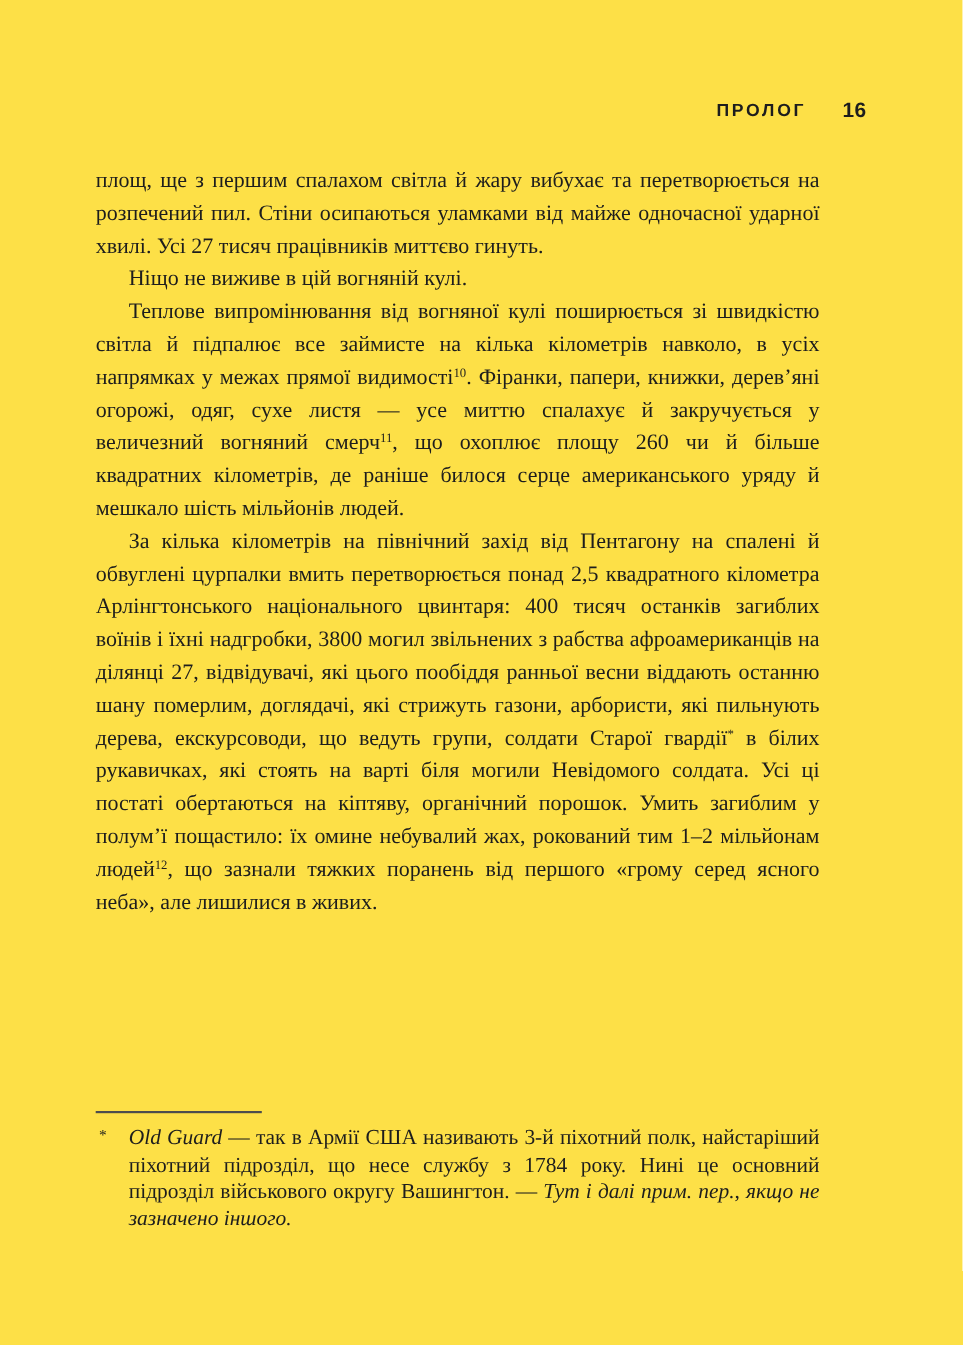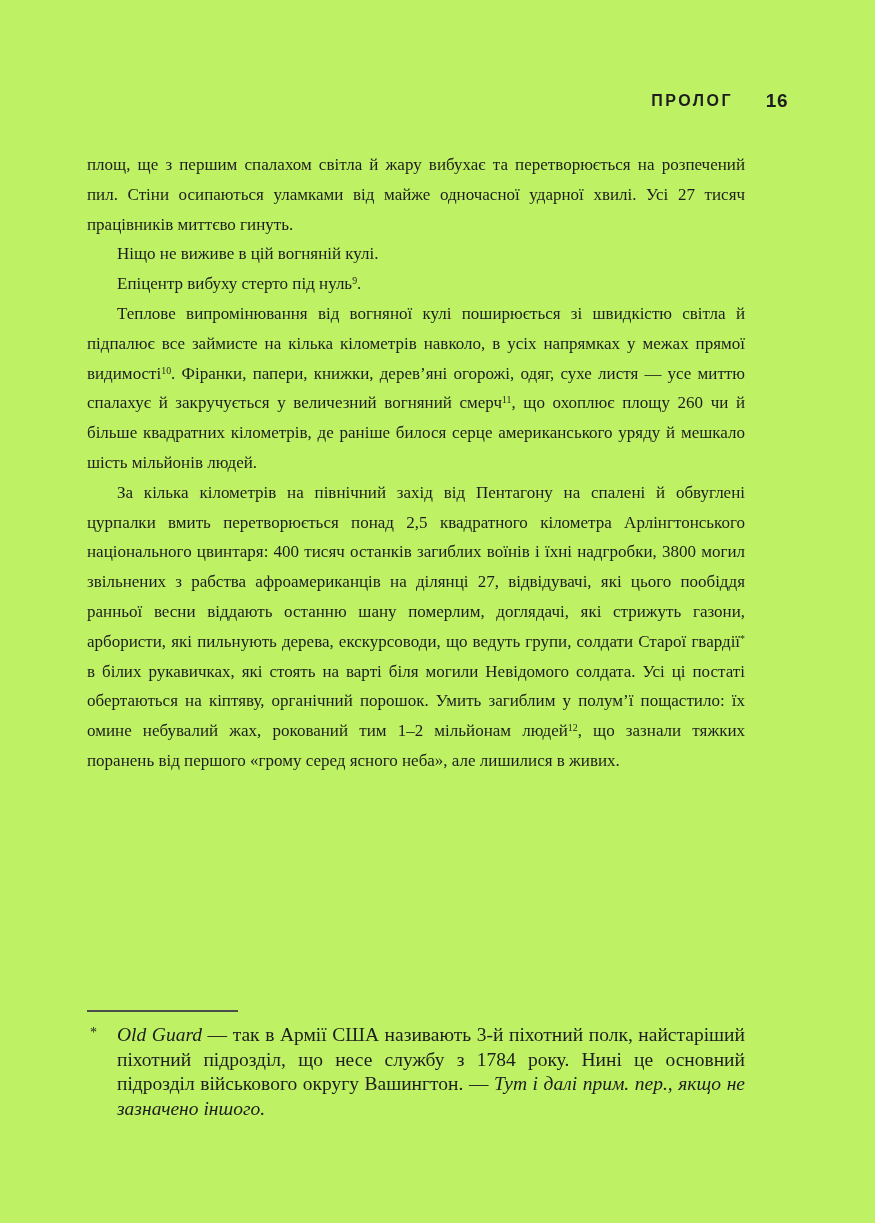--- a/index.html
+++ b/index.html
@@ -1,21 +1,21 @@
 <!DOCTYPE html>
 <html lang="uk"><head>
 <meta charset="utf-8">
 <style>
   * { margin: 0; padding: 0; box-sizing: border-box; }
   html, body { background: #ffffff; }
   .page {
     position: relative;
     width: 875px;
     height: 1223px;
-    background: #bef264;
+    background: #fde047;
     font-family: "Liberation Serif", "DejaVu Serif", serif;
     color: #1d1d1d;
     overflow: hidden;
   }
   .running-header {
     position: absolute;
     top: 90px;
     left: 87px;
     right: 87px;
     height: 22px;
@@ -36,21 +36,21 @@
     top: 0px;
     font-size: 19px;
     letter-spacing: 0.5px;
     color: #1d1d1d;
   }
   .body-text {
     position: absolute;
     top: 150px;
     left: 87px;
     width: 658px;
-    font-size: 17px;
+    font-size: 20px;
     line-height: 29.8px;
     text-align: justify;
   }
   .para { margin: 0; }
   .para.indent { text-indent: 30px; }
   sup.ref {
     font-size: 58%;
     line-height: 0;
     vertical-align: 0.55em;
     letter-spacing: 0;
@@ -89,21 +89,20 @@
 <div class="page">
 
   <div class="running-header">
     <span class="running-head-title">ПРОЛОГ</span>
     <span class="page-number">16</span>
   </div>
 
   <div class="body-text">
       <p class="para"><span>площ, ще з першим спалахом світла й жару вибухає та перетворюється на розпечений пил. Стіни осипаються уламками від майже одночасної ударної хвилі. Усі 27 тисяч працівників миттєво гинуть.</span></p>
       <p class="para indent"><span>Ніщо не виживе в цій вогняній кулі.</span></p>
-      <p class="para indent"><span>Епіцентр вибуху стерто під нуль</span><sup class="ref">9</sup><span>.</span></p>
       <p class="para indent"><span>Теплове випромінювання від вогняної кулі поширюється зі швидкістю світла й підпалює все займисте на кілька кілометрів навколо, в усіх напрямках у межах прямої видимості</span><sup class="ref">10</sup><span>. Фіранки, папери, книжки, дерев’яні огорожі, одяг, сухе листя — усе миттю спалахує й закручується у величезний вогняний смерч</span><sup class="ref">11</sup><span>, що охоплює площу 260 чи й більше квадратних кілометрів, де раніше билося серце американського уряду й мешкало шість мільйонів людей.</span></p>
       <p class="para indent"><span>За кілька кілометрів на північний захід від Пентагону на спалені й обвуглені цурпалки вмить перетворюється понад 2,5 квадратного кілометра Арлінгтонського національного цвинтаря: 400 тисяч останків загиблих воїнів і їхні надгробки, 3800 могил звільнених з рабства афроамериканців на ділянці 27, відвідувачі, які цього пообіддя ранньої весни віддають останню шану померлим, доглядачі, які стрижуть газони, арбористи, які пильнують дерева, екскурсоводи, що ведуть групи, солдати Старої гвардії</span><sup class="ref">*</sup><span> в білих рукавичках, які стоять на варті біля могили Невідомого солдата. Усі ці постаті обертаються на кіптяву, органічний порошок. Умить загиблим у полум’ї пощастило: їх омине небувалий жах, рокований тим 1–2 мільйонам людей</span><sup class="ref">12</sup><span>, що зазнали тяжких поранень від першого «грому серед ясного неба», але лишилися в живих.</span></p>
     </div>
 
   <div class="footnote-area">
     <div class="footnote-rule"></div>
     <div class="footnote">
       <span class="fn-marker">*</span>
       <p class="fn-text"><em>Old Guard</em><span> — так в Армії США називають 3-й піхотний полк, найстаріший піхотний підрозділ, що несе службу з 1784 року. Нині це основний підрозділ військового округу Вашингтон. — </span><em>Тут і далі прим. пер., якщо не зазначено іншого.</em></p>
     </div>

